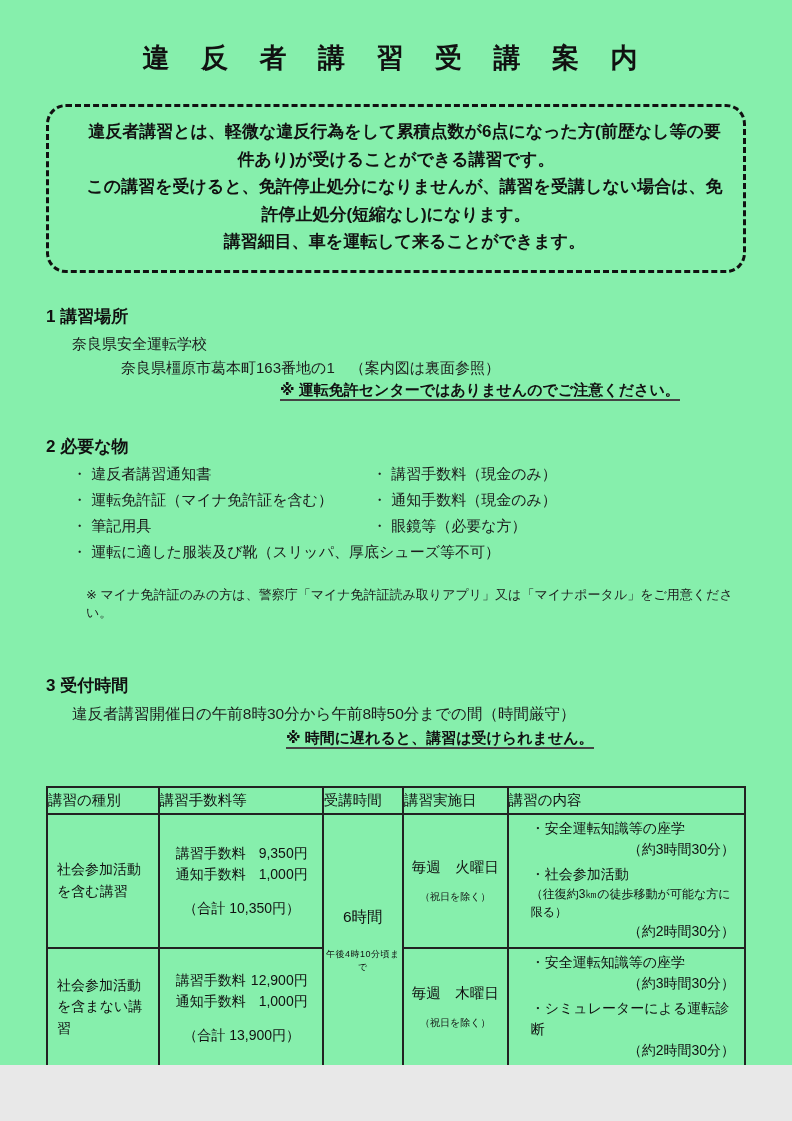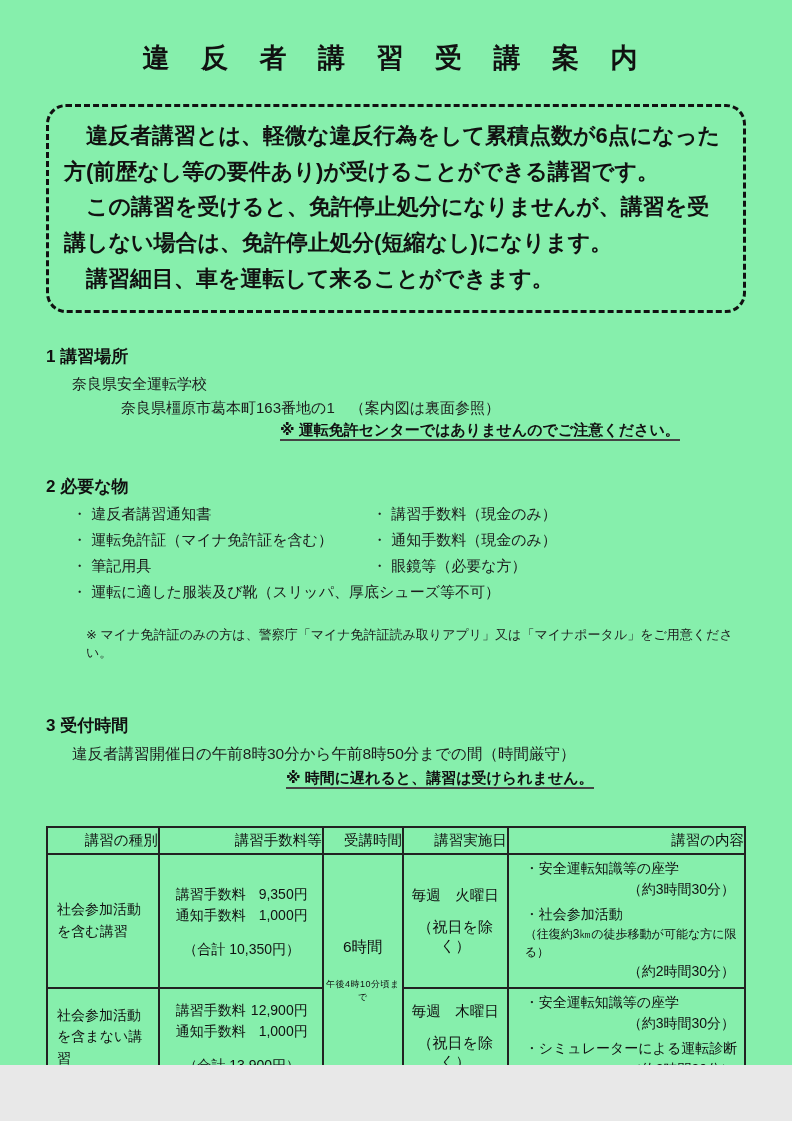--- a/index.html
+++ b/index.html
@@ -10,21 +10,21 @@
     color:#1c1c1c; font-size:15px; overflow:hidden;
   }
   
   .doc-title {
     margin:0 0 28px 0; text-align:center; font-size:27px; font-weight:bold;
     letter-spacing:12px; color:#111;
   }
   
   .intro-box {
     border:3.5px dashed #111; border-radius:20px; padding:11px 15px 14px 15px;
-    font-weight:bold; font-size:22px; line-height:1.62; color:#111;
+    font-weight:bold; font-size:17px; line-height:1.62; color:#111;text-align:center;
   }
   .intro-box p { margin:0; text-indent:1em; }
   
   .section-heading { font-weight:bold; font-size:17px; color:#111; }
   .sec { margin-top:30px; }
   .indent1 { padding-left:26px; }
   .school-line { margin-top:7px; }
   .address-line { padding-left:75px; margin-top:5px; }
   .loc-note { padding-left:234px; margin-top:3px; }
   .bold-underline {
@@ -40,34 +40,34 @@
   
   .reception-line { padding-left:26px; margin-top:7px; font-size:15.5px; }
   .reception-bold { font-weight:normal; }
   .reception-note { padding-left:240px; margin-top:4px; }
   
   .detail-table {
     border-collapse:collapse; width:100%; margin-top:7px; table-layout:fixed;
     font-size:14px; color:#111;
   }
   .detail-table th, .detail-table td { border:2px solid #222; box-sizing:border-box; }
-  .detail-table th { font-weight:normal; text-align:right; padding:3px 0; font-size:14.5px; }
+  .detail-table th { font-weight:normal; text-align:left; padding:3px 0; font-size:14.5px; }
   .row-tall { height:106px; }
   .row-short { height:86px; }
   td.type-cell { padding:4px 6px 4px 9px; vertical-align:middle; line-height:1.55; }
   td.fee-cell { padding:8px 14px 8px 16px; vertical-align:middle; }
   .fee-row { display:flex; justify-content:space-between; line-height:1.5; }
   .fee-total { text-align:center; margin-top:15px; }
   td.time-cell { text-align:center; vertical-align:middle; }
   .time-main { font-size:15.5px; }
   .time-sub { font-size:9px; margin-top:20px; letter-spacing:0.5px; }
   td.day-cell { text-align:center; vertical-align:middle; }
   .day-main { font-size:14.5px; }
-  .day-note { font-size:15px; margin-top:13px; }
-  td.content-cell { padding:3px 5px 5px 16px; vertical-align:top; line-height:1.5; }
+  .day-note { font-size:10px; margin-top:13px; }
+  td.content-cell { padding:3px 5px 5px 22px; vertical-align:top; line-height:1.5; }
   .content-duration { text-align:right; padding-right:4px; }
   .content-sub { font-size:12px; }
   .content-gap { margin-top:4px; }
   
   .footnote { margin-top:20px; font-size:14.8px; line-height:1.5; }
   .fn-title { padding-left:42px; }
   .fn-line { padding-left:58px; margin-top:6px; }
 </style>
 </head>
 <body>

